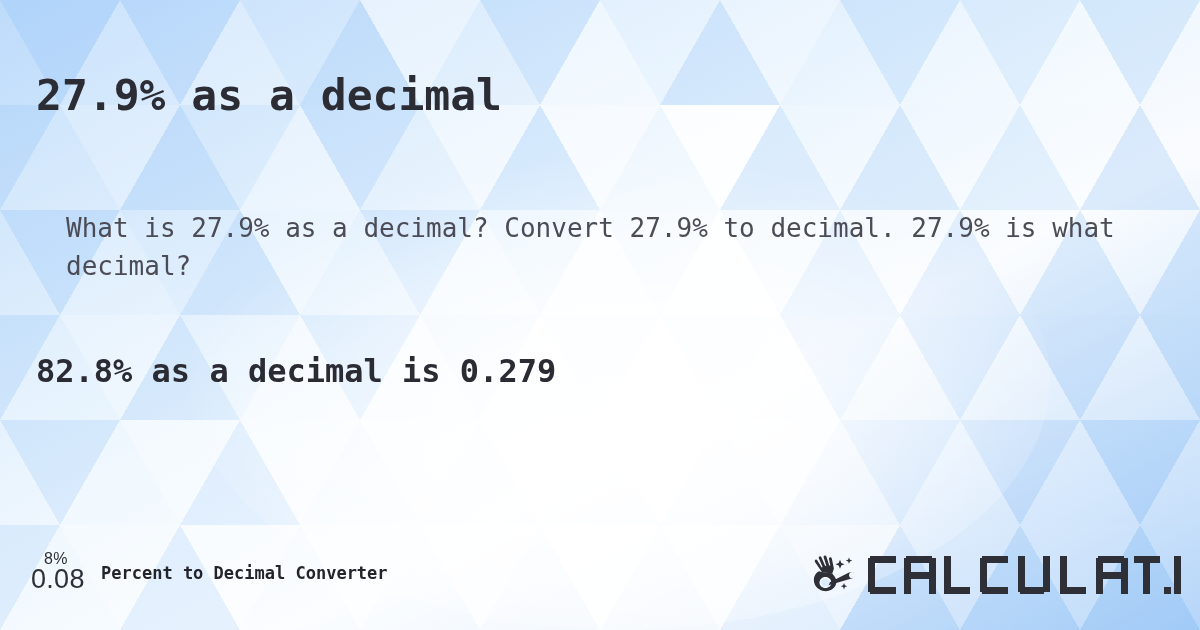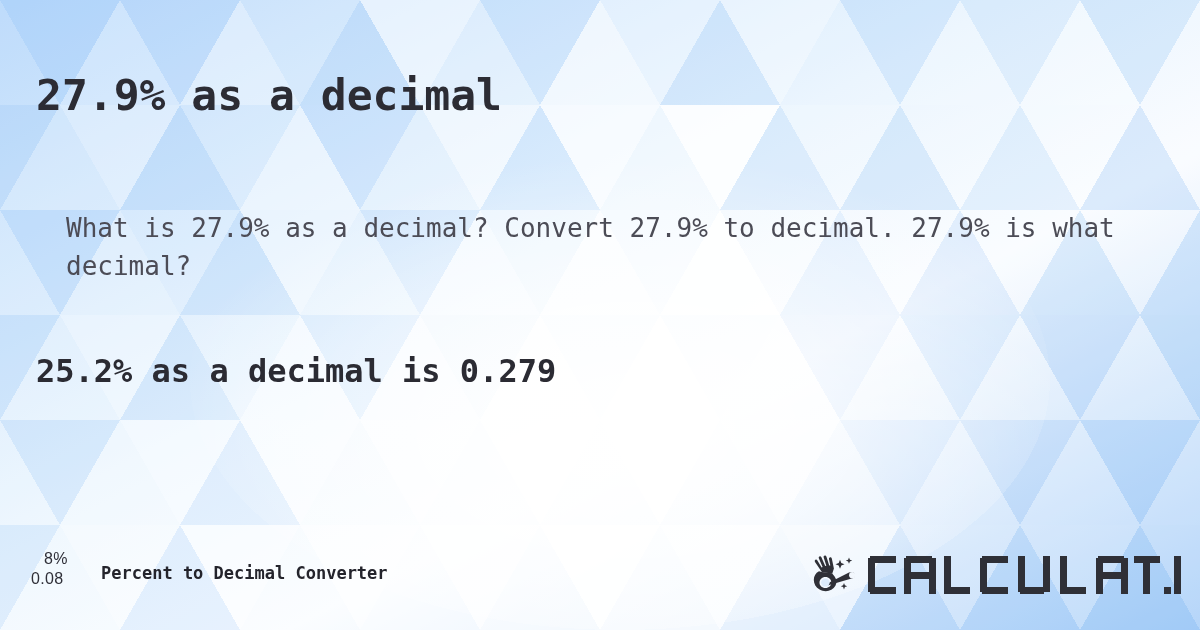--- a/index.html
+++ b/index.html
@@ -111,21 +111,21 @@
     left: 14px;
     top: 2px;
     font-size: 16px;
     line-height: 18px;
     letter-spacing: 0.3px;
   }
   #percent-decimal-icon .num-bottom {
     position: absolute;
     left: 1px;
     top: 19px;
-    font-size: 16px;
+    font-size: 27px;
     line-height: 24px;
     letter-spacing: 0.3px;
   }
 
   #footer-title {
     font-family: "DejaVu Sans Mono", monospace;
     font-weight: bold;
     font-size: 17px;
     line-height: 34px;
     color: #24242c;
@@ -314,21 +314,21 @@
       <ellipse cx="620" cy="380" rx="430" ry="250" fill="url(#glow)"></ellipse>
     </svg>
   </div>
 
   <div id="content">
 
     <h1 id="page-title">27.9% as a decimal</h1>
 
     <p id="description">What is 27.9% as a decimal? Convert 27.9% to decimal. 27.9% is what decimal?</p>
 
-    <div id="answer">25.2% as a decimal is 0.279</div>
+    <div id="answer">82.8% as a decimal is 0.279</div>
 
     <div id="footer">
 
       <div id="footer-brand">
 
         <div id="percent-decimal-icon">
           <span class="num-top">8%</span>
           <span class="num-bottom">0.08</span>
         </div>
 

